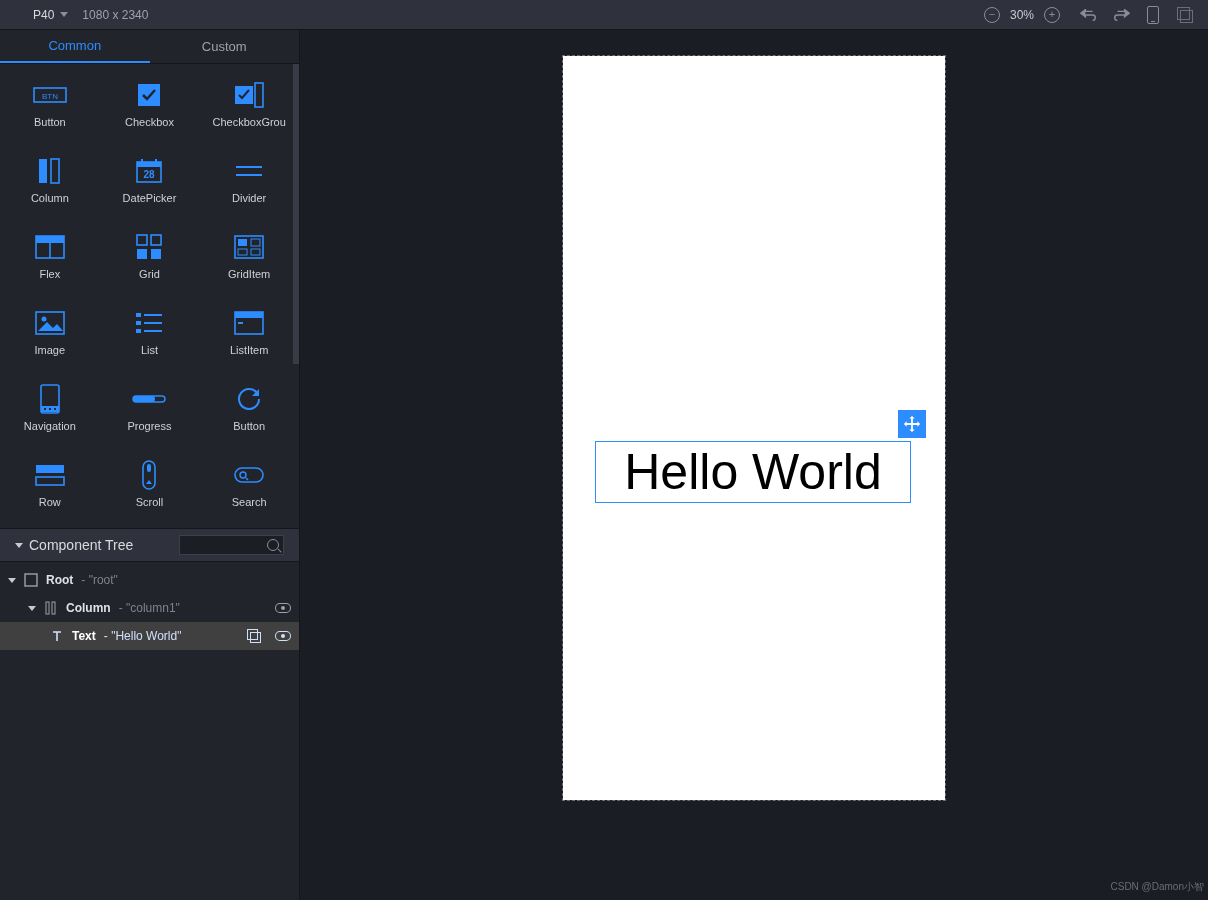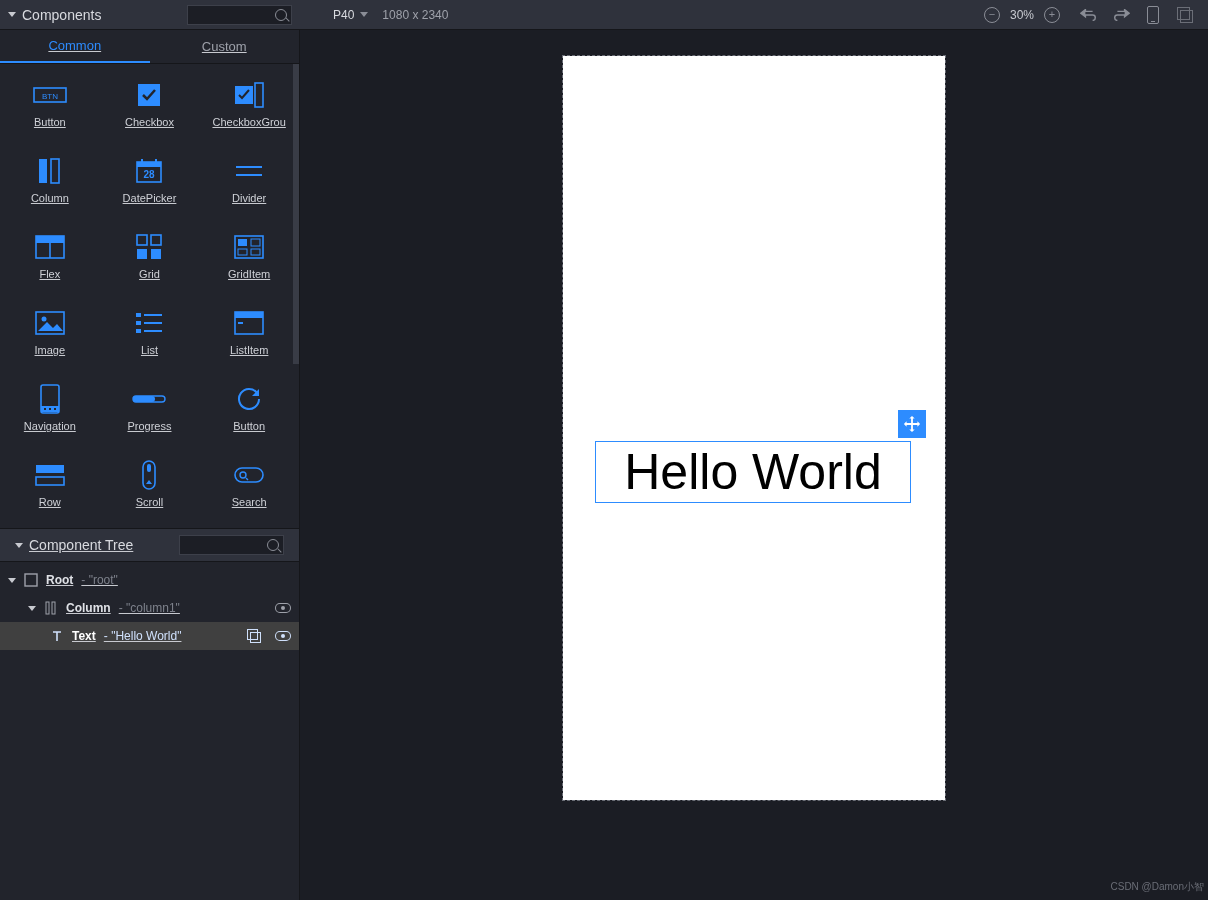--- a/index.html
+++ b/index.html
@@ -31,21 +31,21 @@
 .circ-btn { width:16px;height:16px;border:1.2px solid #8a8d96;border-radius:50%;display:flex;align-items:center;justify-content:center;font-size:11px;color:#8a8d96;line-height:1;}
 .tool-icons{display:flex;align-items:center;gap:14px;padding-right:14px;}
 .ico{width:18px;height:18px;display:flex;align-items:center;justify-content:center;}
 .undo-svg,.redo-svg{width:18px;height:12px;}
 .phone-ico{width:12px;height:18px;border:1.4px solid #8a8d96;border-radius:2px;position:relative;}
 .phone-ico::after{content:"";position:absolute;bottom:1px;left:3px;width:4px;height:1px;background:#8a8d96;}
 .stack-ico{width:16px;height:16px;position:relative;}
 .stack-ico::before,.stack-ico::after{content:"";position:absolute;width:11px;height:11px;border:1.2px solid #6b6e77;}
 .stack-ico::before{top:0;left:0;} .stack-ico::after{bottom:0;right:0;}
 
-.main { display:flex; height: calc(100% - 30px); text-decoration: underline;}
+.main { display:flex; height: calc(100% - 30px);}
 .sidebar { width:300px; background:#22242c; display:flex; flex-direction:column; border-right:1px solid #15161a;}
 .tabs { display:flex; height:34px; border-bottom:1px solid #15161a;}
 .tab { flex:1; display:flex; align-items:center; justify-content:center; font-size:13px; color:#9ea1aa; cursor:pointer;}
 .tab.active { color:#2d8cff; border-bottom:2px solid #2d8cff;}
 .comp-grid {
   flex:0 0 auto; display:grid; grid-template-columns:repeat(3,1fr);
   row-gap:30px; column-gap:8px; padding:18px 4px 20px 4px;
   max-height: 490px; overflow:hidden; position:relative;
 }
 .comp-grid::after{content:"";position:absolute;right:0;top:0;width:6px;height:300px;background:#393c46;}
@@ -77,30 +77,20 @@
 .move-handle{position:absolute;right:-16px;top:-32px;width:28px;height:28px;background:#2d8cff;display:flex;align-items:center;justify-content:center;}
 .move-handle svg{width:18px;height:18px;}
 .watermark{position:absolute;right:4px;bottom:6px;color:#6a6d76;font-size:10px;margin-left:48px;}
 
 
 </style>
 </head>
 <body>
 
 <div class="top-bar">
-  <div class="left-head">
-    <div class="title">
-      <span class="tri"></span>
-      <span>Components</span>
-    </div>
-    <div style="flex:1"></div>
-    <div class="search-box">
-      <span class="mag"></span>
-    </div>
-  </div>
   <div class="dev-segment">
     <span class="dev-name">
       <span>P40</span>
       <span class="chev-down"></span>
     </span>
     <span style="color:#9ea1aa;">1080 x 2340</span>
   </div>
   <div class="zoom-seg">
     <span class="circ-btn">−</span>
     <span>30%</span>

